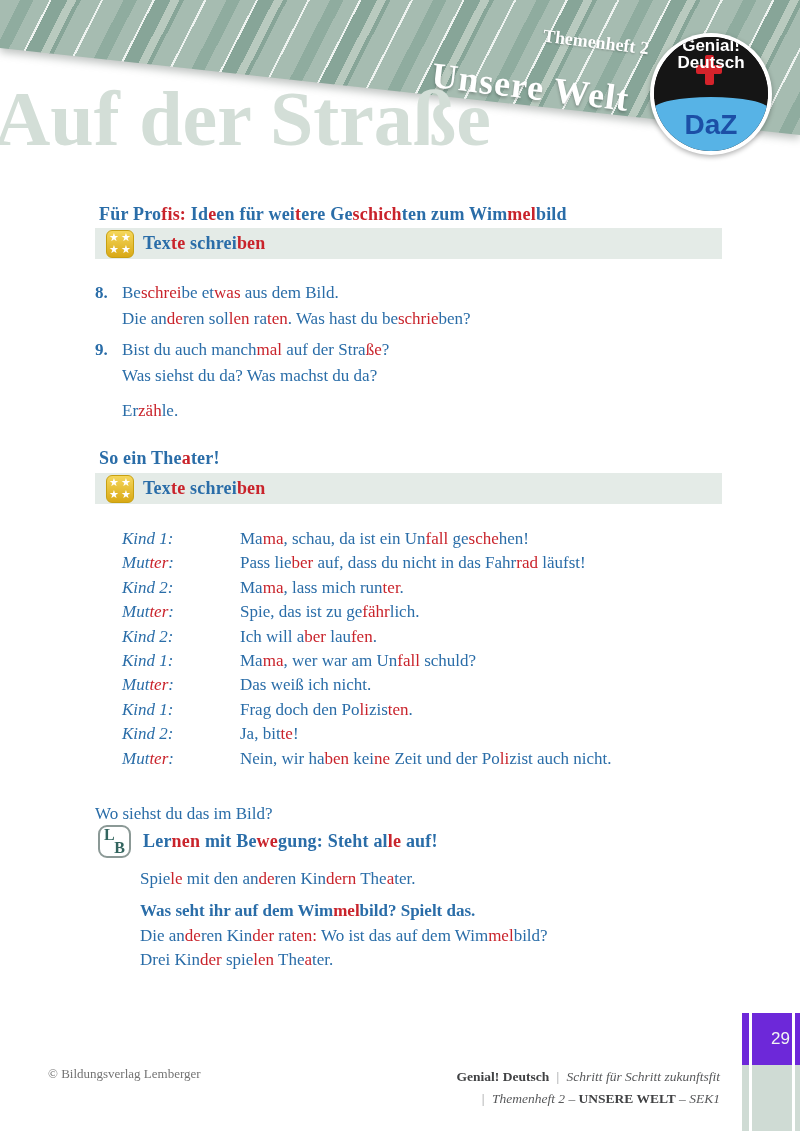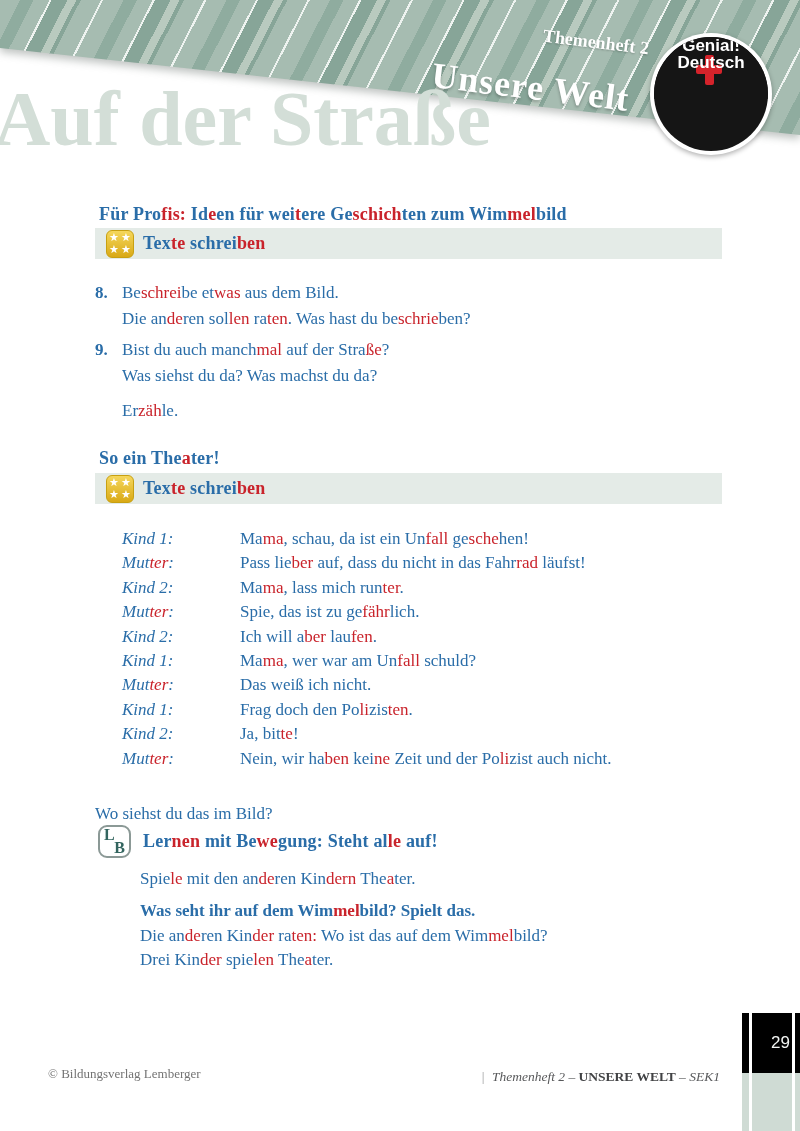--- a/index.html
+++ b/index.html
@@ -71,21 +71,21 @@
   
   .copyright{position:absolute;left:48px;top:1066px;font-size:13px;color:#737373;}
   .credits{position:absolute;right:80px;top:1066px;text-align:right;font-size:13.5px;color:#57585a;
         line-height:22px;white-space:nowrap;}
   .credits .b{font-weight:bold;color:#414244;}
   .credits .i{font-style:italic;}
   .credits .sep{color:#9a9b9d;padding:0 4px;}
   
   .tab{position:absolute;right:0;top:1013px;width:58px;height:118px;display:flex;}
   .tab .col{height:100%;display:flex;flex-direction:column;}
-  .tab .cell-dark{background:#000000;height:60px;padding-left:17px;}
+  .tab .cell-dark{background:#6d28d9;height:52px;padding-left:17px;}
   .tab .cell-light{background:#cfdbd4;flex:1;}
   .tab .gap{width:3px;background:#ffffff;height:100%;}
   .tab .c1{width:7px;} .tab .c2{width:40px;} .tab .c3{width:5px;}
   .tab .pagenum{display:flex;align-items:center;justify-content:center;
         color:#f2f5f3;font-size:17px;font-family:"Liberation Sans",sans-serif;}
 </style>
 </head>
 <body>
 
 <div class="page">
@@ -100,20 +100,23 @@
   <div class="logo">
     <div class="logo-inner">
       <div class="logo-top">
         <div class="logo-cross">
             <i class="v"></i>
             <i class="h"></i>
           </div>
         <span>Genial!</span>
         <span>Deutsch</span>
       </div>
+      <div class="logo-bottom">
+        <span>DaZ</span>
+      </div>
     </div>
   </div>
 
   <h2 class="abs h-section" style="top:200px;"><span class="seg-b">Für Pro</span><span class="seg-r">fis:</span><span class="seg-b"> Id</span><span class="seg-r">e</span><span class="seg-b">en für wei</span><span class="seg-r">t</span><span class="seg-b">ere Ge</span><span class="seg-r">schich</span><span class="seg-b">ten zum Wim</span><span class="seg-r">mel</span><span class="seg-b">bild</span></h2>
 
   <div class="band" style="top:228px;">
     <span class="star-icon">
       <span>★</span>
         <span>★</span>
         <span>★</span>
@@ -209,20 +212,25 @@
   <div class="abs" style="top:899px;left:140px;">
     <div class="body-line" style="line-height:24.5px;font-weight:bold;"><span class="seg-b">Was seht ihr auf dem Wim</span><span class="seg-r">mel</span><span class="seg-b">bild? Spielt das.</span></div>
     <div class="body-line" style="line-height:24.5px;"><span class="seg-b">Die an</span><span class="seg-r">de</span><span class="seg-b">ren Kin</span><span class="seg-r">der</span><span class="seg-b"> ra</span><span class="seg-r">ten:</span><span class="seg-b"> Wo ist das auf dem Wim</span><span class="seg-r">mel</span><span class="seg-b">bild?</span></div>
     <div class="body-line" style="line-height:24.5px;"><span class="seg-b">Drei Kin</span><span class="seg-r">der</span><span class="seg-b"> spie</span><span class="seg-r">len</span><span class="seg-b"> The</span><span class="seg-r">a</span><span class="seg-b">ter.</span></div>
   </div>
 
   <div class="copyright">© Bildungsverlag Lemberger</div>
 
   <div class="credits">
     <div>
+      <span class="b">Genial! Deutsch</span>
+      <span class="sep">|</span>
+      <span class="i">Schritt für Schritt zukunftsfit</span>
+    </div>
+    <div>
       <span class="sep">|</span>
       <span class="i">Themenheft 2</span>
       <span>–</span>
       <span class="b">UNSERE WELT</span>
       <span>–</span>
       <span class="i">SEK1</span>
     </div>
   </div>
 
   <div class="tab">

